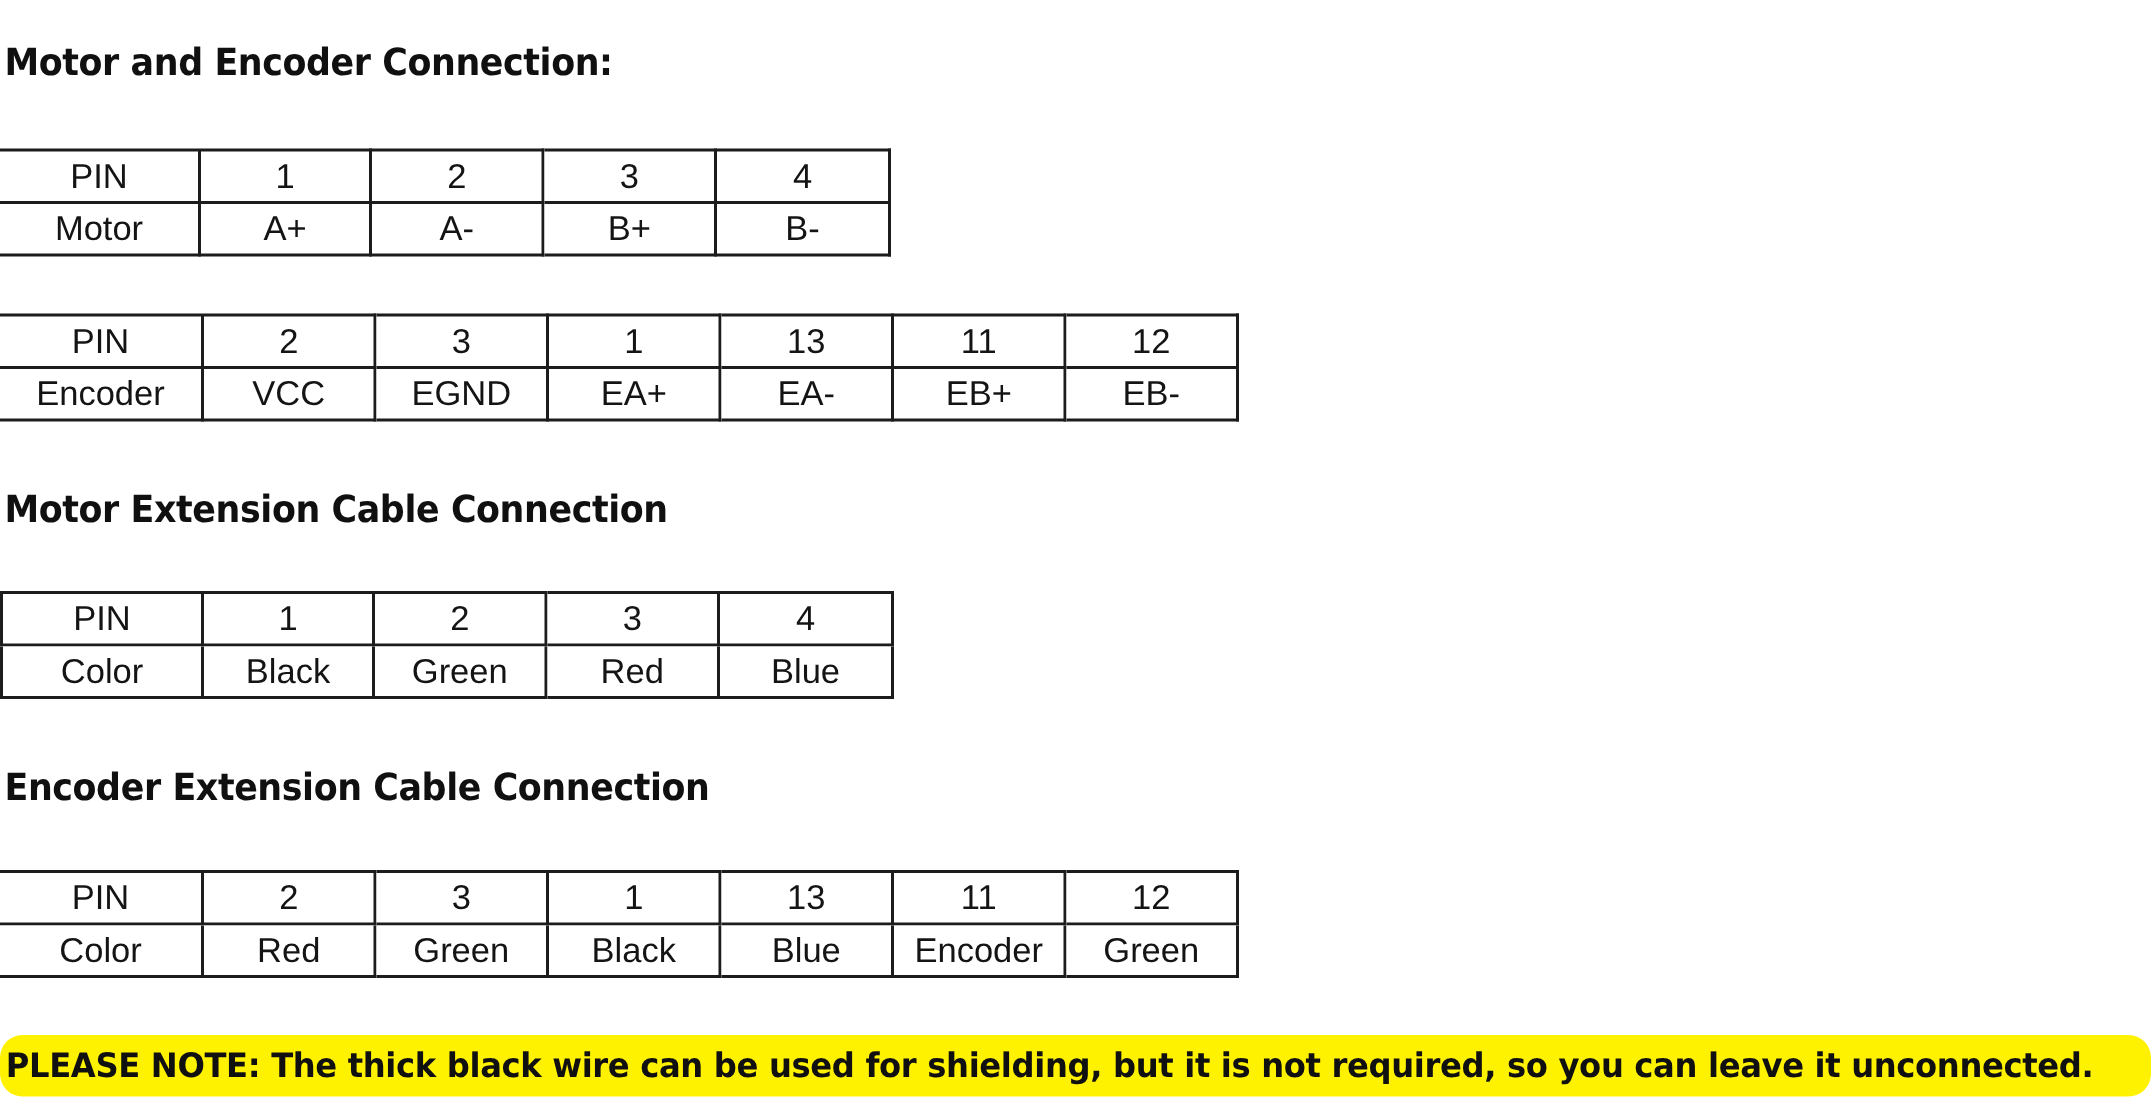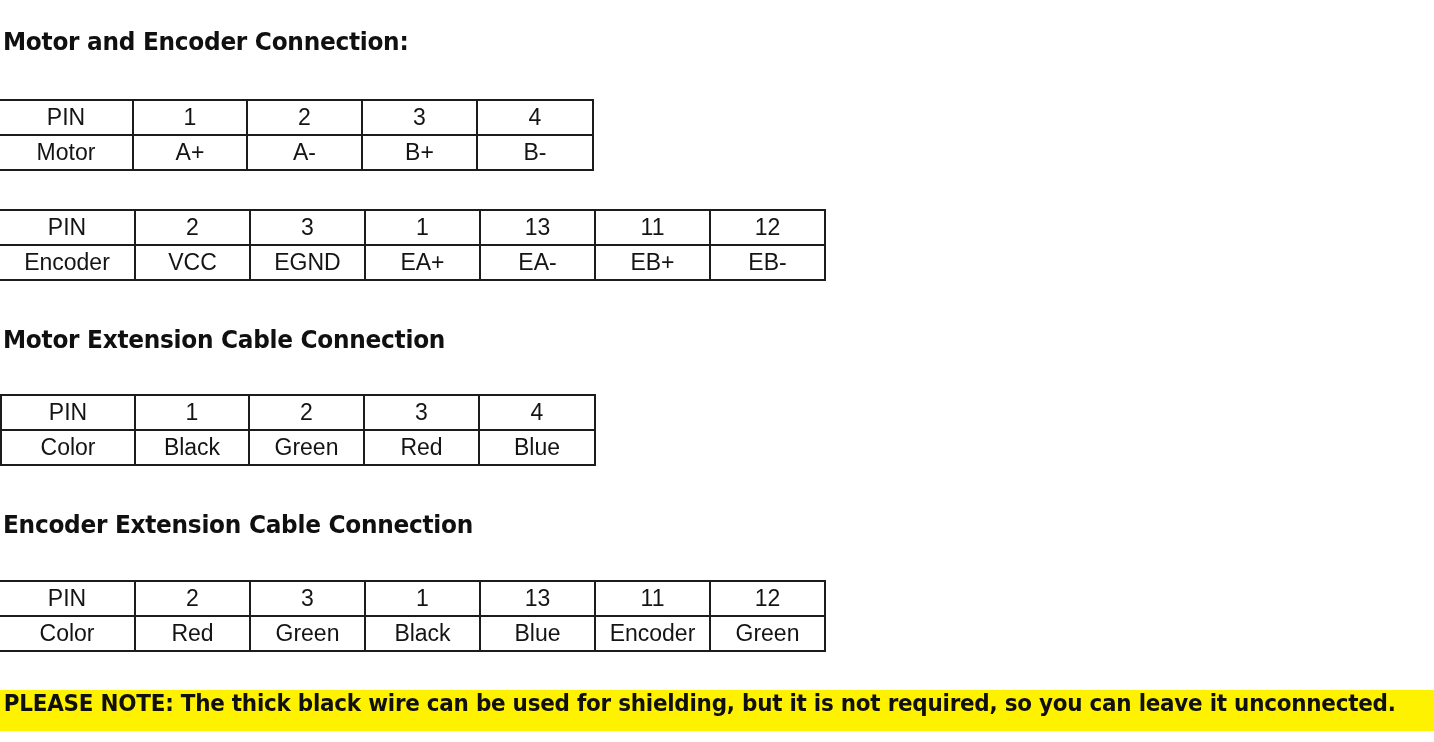--- a/index.html
+++ b/index.html
@@ -92,20 +92,22 @@
 
   
   #note-banner {
     position: absolute;
     left: 0;
     top: 690px;
     width: 1434px;
     height: 41px;
     background: #fff200;
     display: flex;
+    align-items: center;
+    border-radius: 15px;
   }
   #note-text {
     font-family: "DejaVu Sans", "Liberation Sans", sans-serif;
     font-weight: bold;
     font-size: 22.5px;
     color: #101010;
     letter-spacing: -0.25px;
     white-space: nowrap;
     padding-left: 4px;
     transform: scaleX(0.955);

